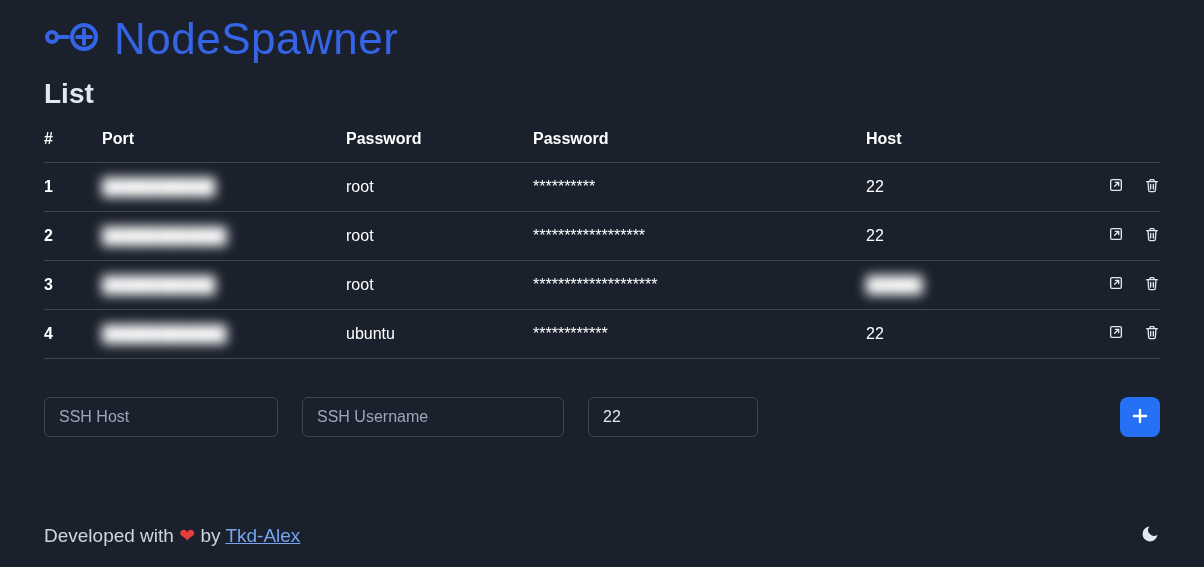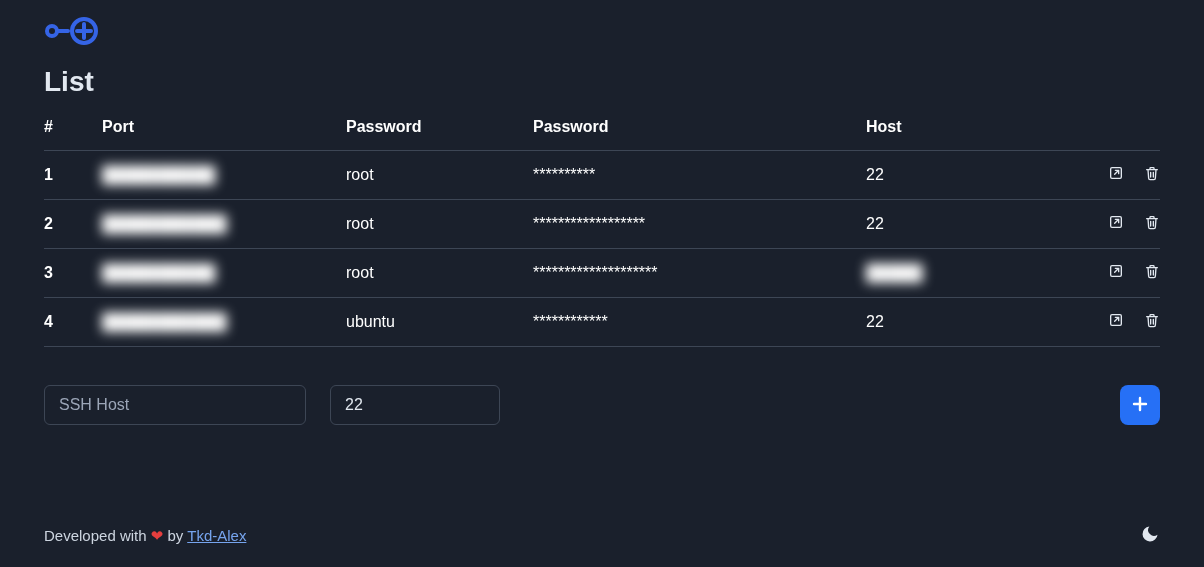--- a/index.html
+++ b/index.html
@@ -81,56 +81,57 @@
   .text-input {
     background: transparent;
     border: 1px solid #3d4655;
     border-radius: 6px;
     color: #e2e8f0;
     font-size: 16px;
     padding: 10px 14px;
     height: 40px;
   }
   .text-input::placeholder { color: #9ca6b8; }
-  .input-host { width: 262px; }
+  .input-host { width: 234px; }
   .input-user { width: 262px; }
   .input-pass { width: 262px; }
   .input-port { width: 170px; }
   .spacer { flex: 1; }
   .add-btn {
     width: 40px; height: 40px;
     background: #2670f6;
     border: none; border-radius: 8px;
     display: inline-flex; align-items: center; justify-content: center;
     cursor: pointer; color: #ffffff;
   }
 
   .footer {
     position: absolute;
     left: 44px; right: 44px; bottom: 20px;
     display: flex; align-items: center; justify-content: space-between;
-    font-size: 15px;
+    font-size: 19px;
     color: #cdd5e0;
   }
   .footer a { color: #76a4ee; text-decoration: underline; }
   .heart { color: #e53e3e; }
   .theme-btn { background: none; border: none; cursor: pointer; color: #e2e8f0; }
 </style>
 </head>
 <body>
 
 <div class="header">
   <span class="logo-icon">
     <svg width="56" height="34" viewBox="0 0 56 34" fill="none">
       <circle cx="8" cy="17" r="5" stroke="#3564e6" stroke-width="4"></circle>
       <path d="M13 17 H24" stroke="#3564e6" stroke-width="4" stroke-linecap="round"></path>
       <circle cx="40" cy="17" r="12" stroke="#3564e6" stroke-width="4"></circle>
       <path d="M40 10 V24 M33 17 H47" stroke="#3564e6" stroke-width="4" stroke-linecap="round"></path>
     </svg>
   </span>
+  <h1 class="app-title">NodeSpawner</h1>
 </div>
 
 <h2 class="page-title">List</h2>
 
 <table>
   <colgroup>
     <col class="col-num">
       <col class="col-host">
       <col class="col-user">
       <col class="col-pass">
@@ -226,20 +227,21 @@
                   <path d="M4 7h16M9 7V5a1 1 0 0 1 1-1h4a1 1 0 0 1 1 1v2M6 7l1 13a2 2 0 0 0 2 2h6a2 2 0 0 0 2-2l1-13M10 11v7M14 11v7" stroke="currentColor" stroke-width="2" stroke-linecap="round"></path>
                 </svg></span>
             </button>
           </span></td>
       </tr>
     </tbody>
 </table>
 
 <div class="form-row">
   <input class="text-input input-host" placeholder="SSH Host" style="">
+  <input class="text-input input-user" placeholder="SSH Username" style="">
   <input class="text-input input-port" value="22" style="">
   <span class="spacer"></span>
   <button class="add-btn">
     <span>
       <svg width="16" height="16" viewBox="0 0 16 16">
           <path d="M8 2v12M2 8h12" stroke="currentColor" stroke-width="2.4" stroke-linecap="round"></path>
         </svg>
     </span>
   </button>
 </div>

